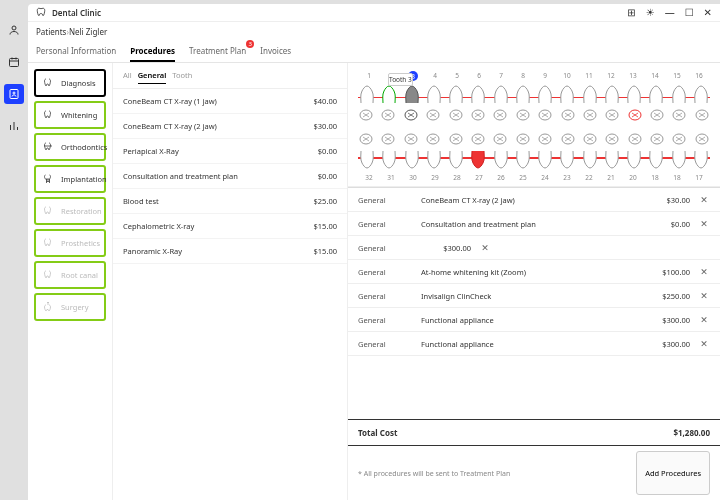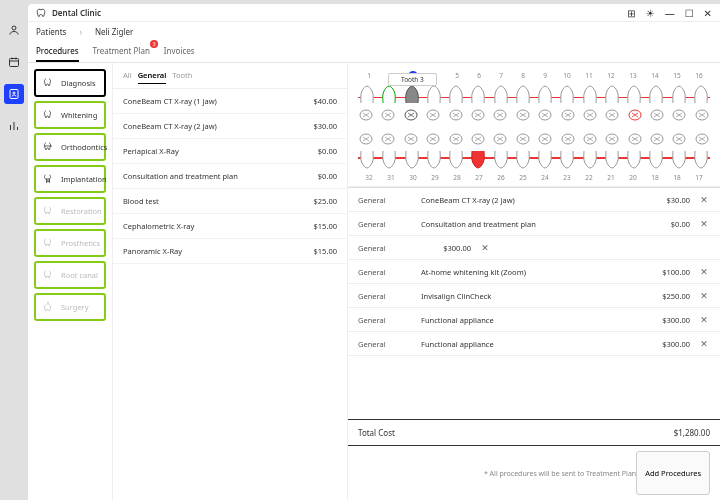--- a/index.html
+++ b/index.html
@@ -3,30 +3,30 @@
 <meta charset="utf-8">
 <style>
 *{box-sizing:border-box;margin:0;padding:0;font-family:system-ui,Arial,sans-serif}
 body{width:720px;height:500px;background:#e0e0e0;font-size:8px;color:#333;overflow:hidden}
 .app{display:flex;width:100%;height:100%}
 .rail{width:28px;background:#e0e0e0;display:flex;flex-direction:column;align-items:center;padding-top:20px;gap:12px}
 .rail-item{width:20px;height:20px;display:flex;align-items:center;justify-content:center;border-radius:3px;cursor:pointer}
 .rail-item.active{background:#1e40ff;color:#fff}
 .rail-item svg{width:12px;height:12px}
 .main{flex:1;background:#fff;display:flex;flex-direction:column;border-radius:4px 0 0 0;margin-top:4px}
-.titlebar{display:flex;align-items:flex-end;padding:3px 8px;border-bottom:1px solid #eee;gap:6px}
+.titlebar{display:flex;align-items:flex-start;padding:3px 8px;border-bottom:1px solid #eee;gap:6px}
 .title-icon{width:10px;height:10px}
 .title-text{font-size:8px;font-weight:600}
 .win-controls{margin-left:auto;display:flex;gap:10px;align-items:center}
 .win-controls span{cursor:pointer;font-size:10px;line-height:1}
-.crumbs{display:flex;gap:13px;padding:4px 8px;font-size:8px;align-items:center}
+.crumbs{display:flex;gap:0;padding:4px 8px;font-size:8px;align-items:center}
 .crumbs .sep{color:#aaa}
 .tabs{display:flex;gap:14px;padding:0 8px;border-bottom:1px solid #e5e5e5;position:relative}
 .tab{padding:4px 0;font-size:8px;color:#666;cursor:pointer;position:relative}
-.tab.active{color:#000;font-weight:400;border-bottom:2px solid #000}
+.tab.active{color:#000;font-weight:700;border-bottom:2px solid #000}
 .badge{position:absolute;top:-1px;right:-8px;background:#e33;color:#fff;width:8px;height:8px;border-radius:50%;font-size:6px;display:flex;align-items:center;justify-content:center}
 .content{flex:1;display:flex;overflow:hidden}
 .cats{width:85px;padding:6px;display:flex;flex-direction:column;gap:4px;border-right:1px solid #eee}
 .cat{border:2px solid #84cc16;border-radius:3px;padding:6px;display:flex;align-items:center;gap:7px;cursor:pointer;font-size:7.5px}
 .cat.active{border-color:#000}
 .cat.muted{color:#bbb}
 .cat-icon{width:12px;height:12px;flex-shrink:0}
 .mid{width:235px;border-right:1px solid #eee;display:flex;flex-direction:column}
 .subtabs{display:flex;gap:6px;padding:4px 10px;font-size:7.5px;border-bottom:1px solid #eee}
 .subtab{padding:3px 0;cursor:pointer;color:#999}
@@ -37,29 +37,29 @@
 .chart-area{padding:8px 10px 4px;border-bottom:1px solid #eee}
 .tooth-nums{display:flex;justify-content:space-between;font-size:6.5px;color:#888;padding:0 2px}
 .tooth-nums span{width:18px;text-align:center}
 .tooth-nums .sel{background:#1e40ff;color:#fff;border-radius:50%;width:10px;height:10px;display:inline-flex;align-items:center;justify-content:center;margin:0 4px}
 .teeth-row{display:flex;justify-content:space-between;margin:2px 0;position:relative}
 .tooth{width:18px;height:22px;position:relative}
 .tooth svg{width:100%;height:100%}
 .gum{position:absolute;left:0;right:0;height:1.5px;background:#e33;top:50%}
 .occlusal-row{display:flex;justify-content:space-between;margin:3px 0}
 .occ{width:16px;height:14px}
-.tooltip{position:absolute;background:#fff;border:1px solid #ccc;padding:1px 12px;font-size:6.5px;top:-10px;left:30px;border-radius:2px;z-index:5}
+.tooltip{position:absolute;background:#fff;border:1px solid #ccc;padding:1px 0;font-size:6.5px;top:-10px;left:30px;border-radius:2px;z-index:5}
 .cart{flex:1;overflow:auto;border-top:1px solid #ddd}
 .cart-row{display:flex;align-items:center;padding:5px 10px;border-bottom:1px solid #eee;font-size:7.5px;gap:8px}
 .cart-row .c1{width:55px;color:#555}
 .cart-row .c2{flex:1}
 .cart-row .c3{width:50px;text-align:right}
 .cart-row .del{width:12px;text-align:center;cursor:pointer;color:#666;font-size:9px}
-.total-row{display:flex;justify-content:space-between;padding:7px 10px;border-top:1.5px solid #333;border-bottom:1.5px solid #333;font-weight:400;font-size:8px}
-.footer{display:flex;justify-content:flex-end;align-items:center;padding:5px 10px}
+.total-row{display:flex;justify-content:space-between;padding:7px 10px;border-top:1.5px solid #333;border-bottom:1.5px solid #333;font-weight:700;font-size:8px}
+.footer{display:flex;justify-content:space-between;align-items:center;padding:5px 10px}
 .note{font-size:7px;color:#888}
 .add-btn{border:1px solid #ccc;background:#fafafa;padding:16px 8px;border-radius:3px;font-size:7.5px;cursor:pointer}
 </style>
 </head>
 <body>
 
 <div class="app">
   <div class="rail">
     <div class="rail-item">
         <svg viewBox="0 0 24 24" fill="none" stroke="currentColor" stroke-width="2">
@@ -102,20 +102,21 @@
       </div>
     </div>
 
     <div class="crumbs">
       <span>Patients</span>
       <span class="sep">›</span>
       <span>Neli Zigler</span>
     </div>
 
     <div class="tabs">
+      <div class="tab">Personal Information</div>
       <div class="tab active">Procedures</div>
       <div class="tab"><span>Treatment Plan</span><span class="badge">3</span></div>
       <div class="tab">Invoices</div>
     </div>
 
     <div class="content">
       <div class="cats">
         <div class="cat active">
             <svg class="cat-icon" viewBox="0 0 24 24" fill="none" stroke="#333" stroke-width="1.5">
               <path d="M8 4c-2 0-3 2-3 4 0 3 2 10 3 10 1 0 1-4 2-4h2c1 0 1 4 2 4 1 0 3-7 3-10 0-2-1-4-3-4"></path>

